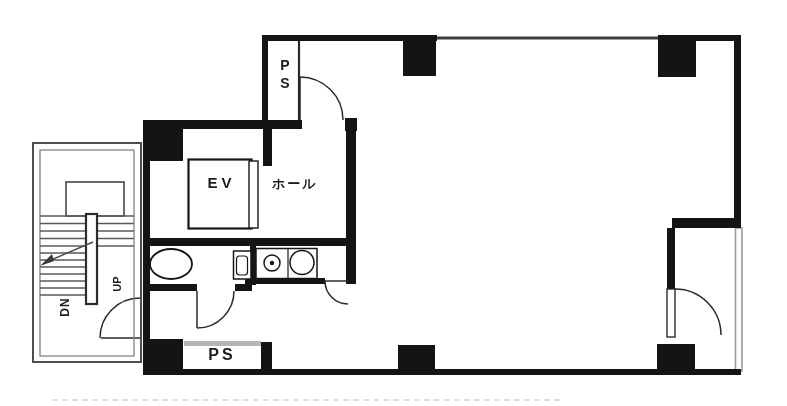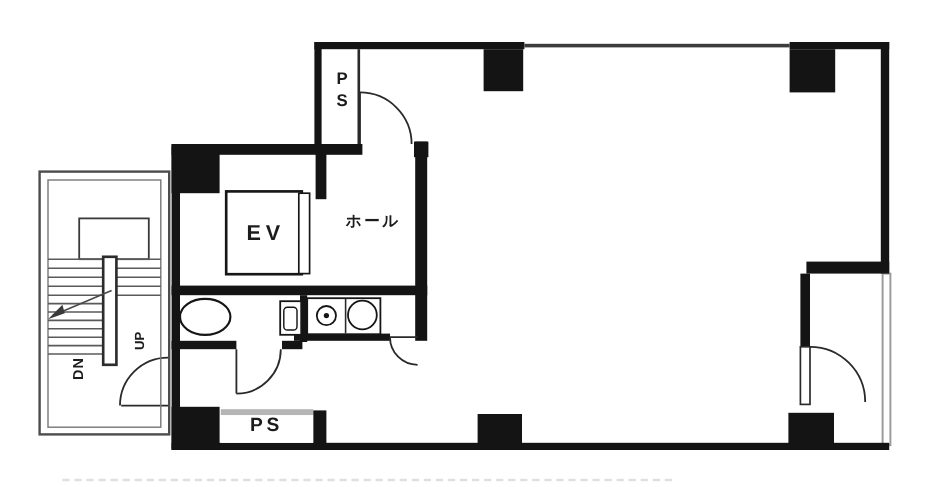--- a/index.html
+++ b/index.html
@@ -15,23 +15,23 @@
   #plan-svg{position:absolute;left:0;top:0;}
   .wall{fill:var(--wall);stroke:none;}
   .thinline{stroke:var(--line);fill:none;}
   .door{stroke:var(--line);fill:none;stroke-width:1.5;}
   .doorleaf{fill:#fff;stroke:var(--line);stroke-width:1.4;}
   .fixture{fill:#fff;stroke:#161616;}
   .stairline{stroke:var(--stair);fill:none;}
   .window{fill:#fff;stroke:var(--window);stroke-width:1.6;}
   .hatch{fill:var(--hatch);}
   .lbl{position:absolute;color:var(--text);line-height:1;}
-  .lbl-ev{left:188px;top:159px;width:63px;height:69px;display:flex;align-items:center;justify-content:center;
-          font-size:18px;font-weight:bold;letter-spacing:4px;text-indent:4px;}
-  .lbl-hall{left:272px;top:177px;width:78px;text-align:center;font-size:13px;font-weight:bold;letter-spacing:2px;}
+  .lbl-ev{left:188px;top:148px;width:63px;height:69px;display:flex;align-items:center;justify-content:center;
+          font-size:15px;font-weight:bold;letter-spacing:4px;text-indent:4px;}
+  .lbl-hall{left:272px;top:177px;width:78px;text-align:left;font-size:13px;font-weight:bold;letter-spacing:2px;}
   .lbl-ps-top{left:272px;top:57px;width:20px;height:50px;font-size:14px;font-weight:bold;
           writing-mode:vertical-rl;text-orientation:upright;letter-spacing:2px;}
   .lbl-ps-bottom{left:196px;top:347px;width:52px;text-align:center;font-size:16px;font-weight:bold;letter-spacing:3px;}
   .lbl-up{left:104px;top:277px;width:30px;height:14px;text-align:center;font-size:11px;font-weight:bold;
           transform:rotate(-90deg);}
   .lbl-dn{left:48px;top:300px;width:36px;height:14px;text-align:center;font-size:12px;font-weight:bold;letter-spacing:1px;
           transform:rotate(-90deg);}
   .scan-artifact{position:absolute;left:52px;top:399px;width:508px;height:0;
           border-top:2px dashed #cfcfcf;opacity:.65;}
 </style>

